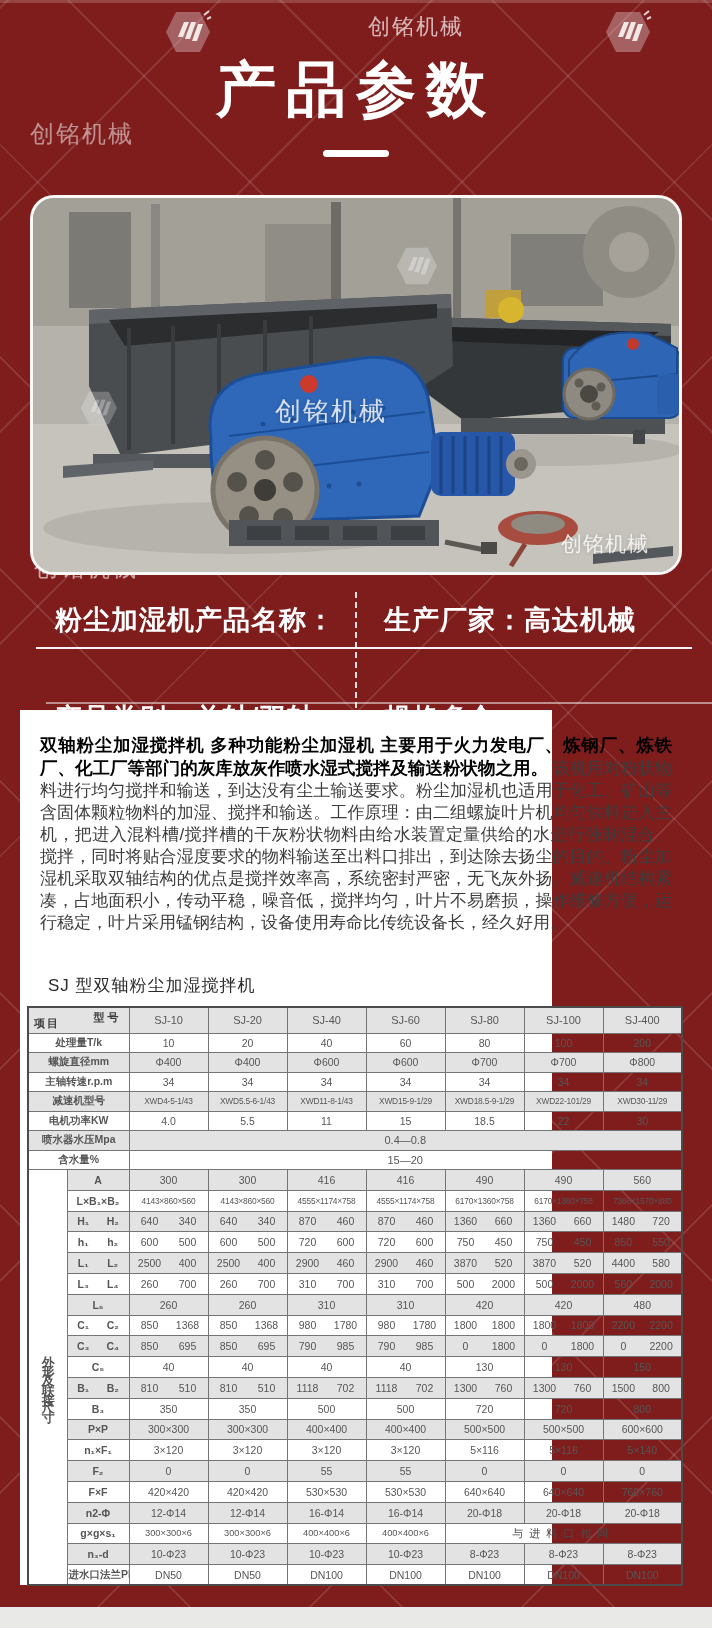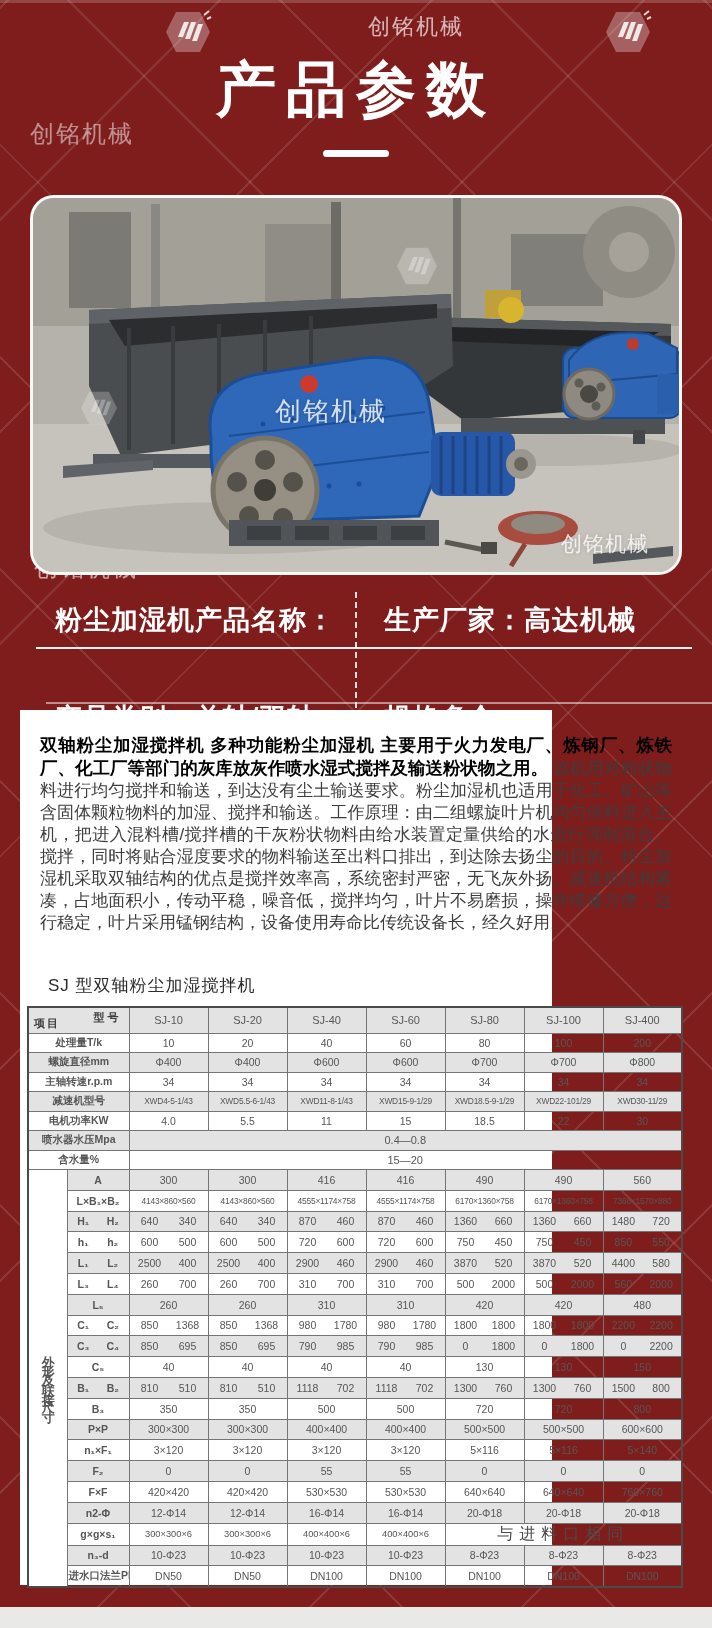--- a/index.html
+++ b/index.html
@@ -64,21 +64,21 @@
   tr.urow{height:19.5px;}
   tr.lrow{height:20.8px;}
   tr.shade td{background:#e3e3e3;}
   tr td.group{background:#ffffff;}
   td.model{font-size:11px;color:#4e4e4e;}
   td.lbl{font-size:10.5px;font-weight:bold;color:#3c3c3c;}
   td.val{font-size:10.5px;}
   td.small{font-size:9.3px;}
   td.tiny{font-size:8.4px;letter-spacing:-0.2px;}
   td.spanv{font-size:11px;}
-  td.spanv.wide{letter-spacing:6px;font-size:16px;color:#4a4a4a;}
+  td.spanv.wide{letter-spacing:6px;font-size:11px;color:#4a4a4a;}
   td.pair,td.pairlbl{padding:0;}
   td.pair span,td.pairlbl span{display:inline-block;width:50%;text-align:center;}
   td.diag{position:relative;padding:0;
         background-image:linear-gradient(to bottom right,transparent calc(50% - 1px),#6f6f6f calc(50% - 1px) calc(50% + 1px),transparent calc(50% + 1px));}
   tr.shade td.diag{background-color:#e3e3e3;}
   td.diag .c-tr{position:absolute;top:2px;right:7px;font-size:11px;font-weight:bold;color:#3c3c3c;letter-spacing:3px;padding-left:40px;}
   td.diag .c-bl{position:absolute;bottom:2px;left:5px;font-size:11px;font-weight:bold;color:#3c3c3c;letter-spacing:2px;}
   td.group{writing-mode:vertical-rl;text-orientation:upright;letter-spacing:9px;
         font-size:13px;font-weight:bold;color:#333333;}
 

